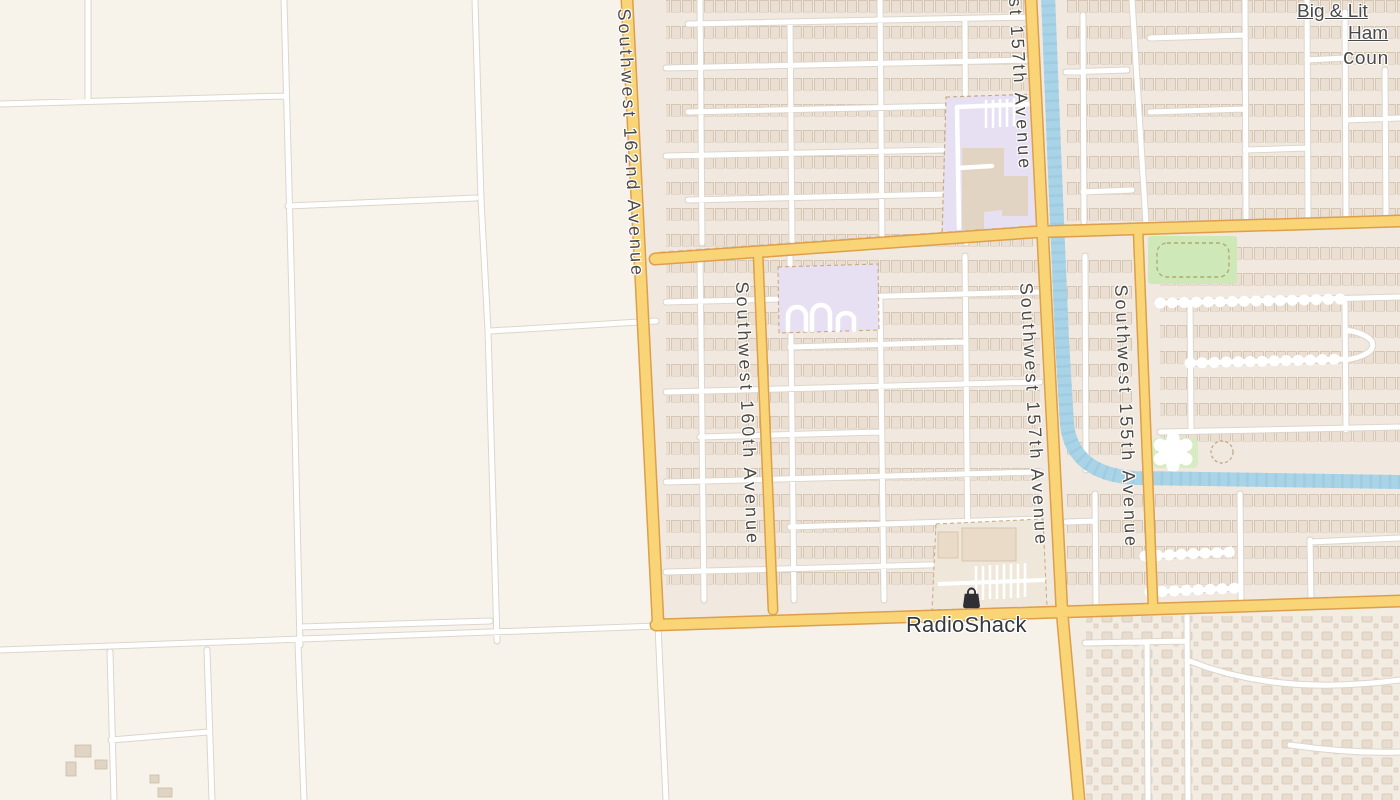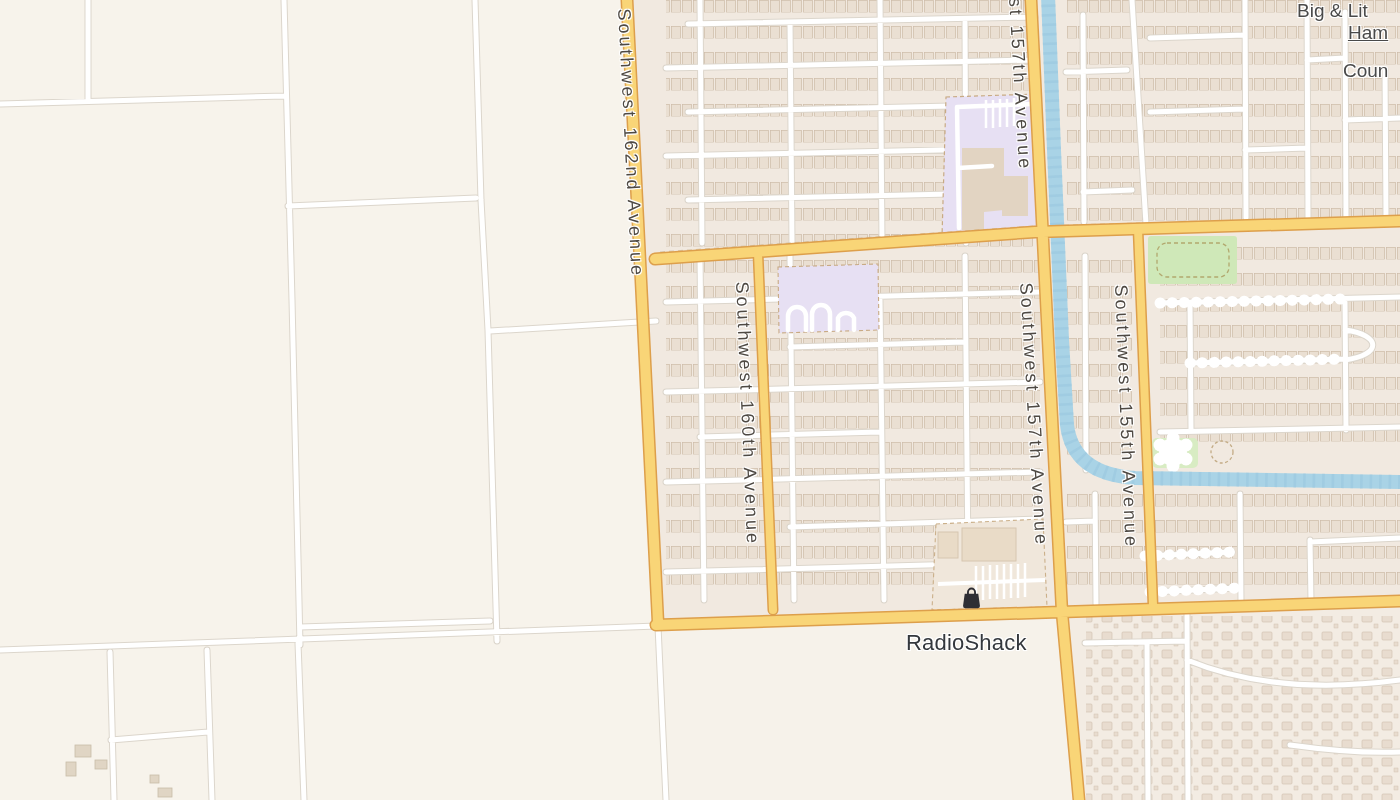--- a/index.html
+++ b/index.html
@@ -195,25 +195,25 @@
     <path stroke="#f9d577" stroke-width="10" d="M627,0 L658,622 M1031,0 L1048,340 L1062,612 L1079,800 M655,259 L1035,232 L1400,221 M656,625 L1060,612 L1400,601"></path>
   </g>
 </svg>
 
 <div class="maplabel rot87" style="left:634px;top:8px;">Southwest 162nd Avenue</div>
 <div class="maplabel rot866" style="left:1025px;top:-3px;">st 157th Avenue</div>
 <div class="maplabel rot866" style="left:1036px;top:282px;">Southwest 157th Avenue</div>
 <div class="maplabel rot876" style="left:752px;top:281px;">Southwest 160th Avenue</div>
 <div class="maplabel rot877" style="left:1131px;top:284px;">Southwest 155th Avenue</div>
 
-<div class="corner-label" style="left:1297px;top:0px;">Big &amp; Lit</div>
+<div class="corner-label" style="left:1297px;top:0px;text-decoration:underline;">Big &amp; Lit</div>
 <div class="corner-label" style="left:1348px;top:22px;text-decoration:underline;">Ham</div>
-<div class="corner-label" style="left:1343px;top:60px;">Coun</div>
+<div class="corner-label" style="left:1343px;top:48px;font-family:Liberation Mono, monospace;">Coun</div>
 
 <div class="poi-icon" style="left:959px;top:585px;">
   <svg viewBox="0 0 24 24" width="25" height="25">
     <path d="M5.5 8.5 h13 l1.6 11.5 a2 2 0 0 1 -2 2.2 h-12.2 a2 2 0 0 1 -2-2.2 z" fill="#2e2e34"></path>
     <path d="M8.6 9 V6.8 a3.4 3.4 0 0 1 6.8 0 V9" fill="none" stroke="#2e2e34" stroke-width="1.8"></path>
   </svg>
 </div>
-<div class="poi-label" style="left:906px;top:630px;">RadioShack</div>
+<div class="poi-label" style="left:906px;top:612px;">RadioShack</div>
 
 </div>
 
 </body></html>

